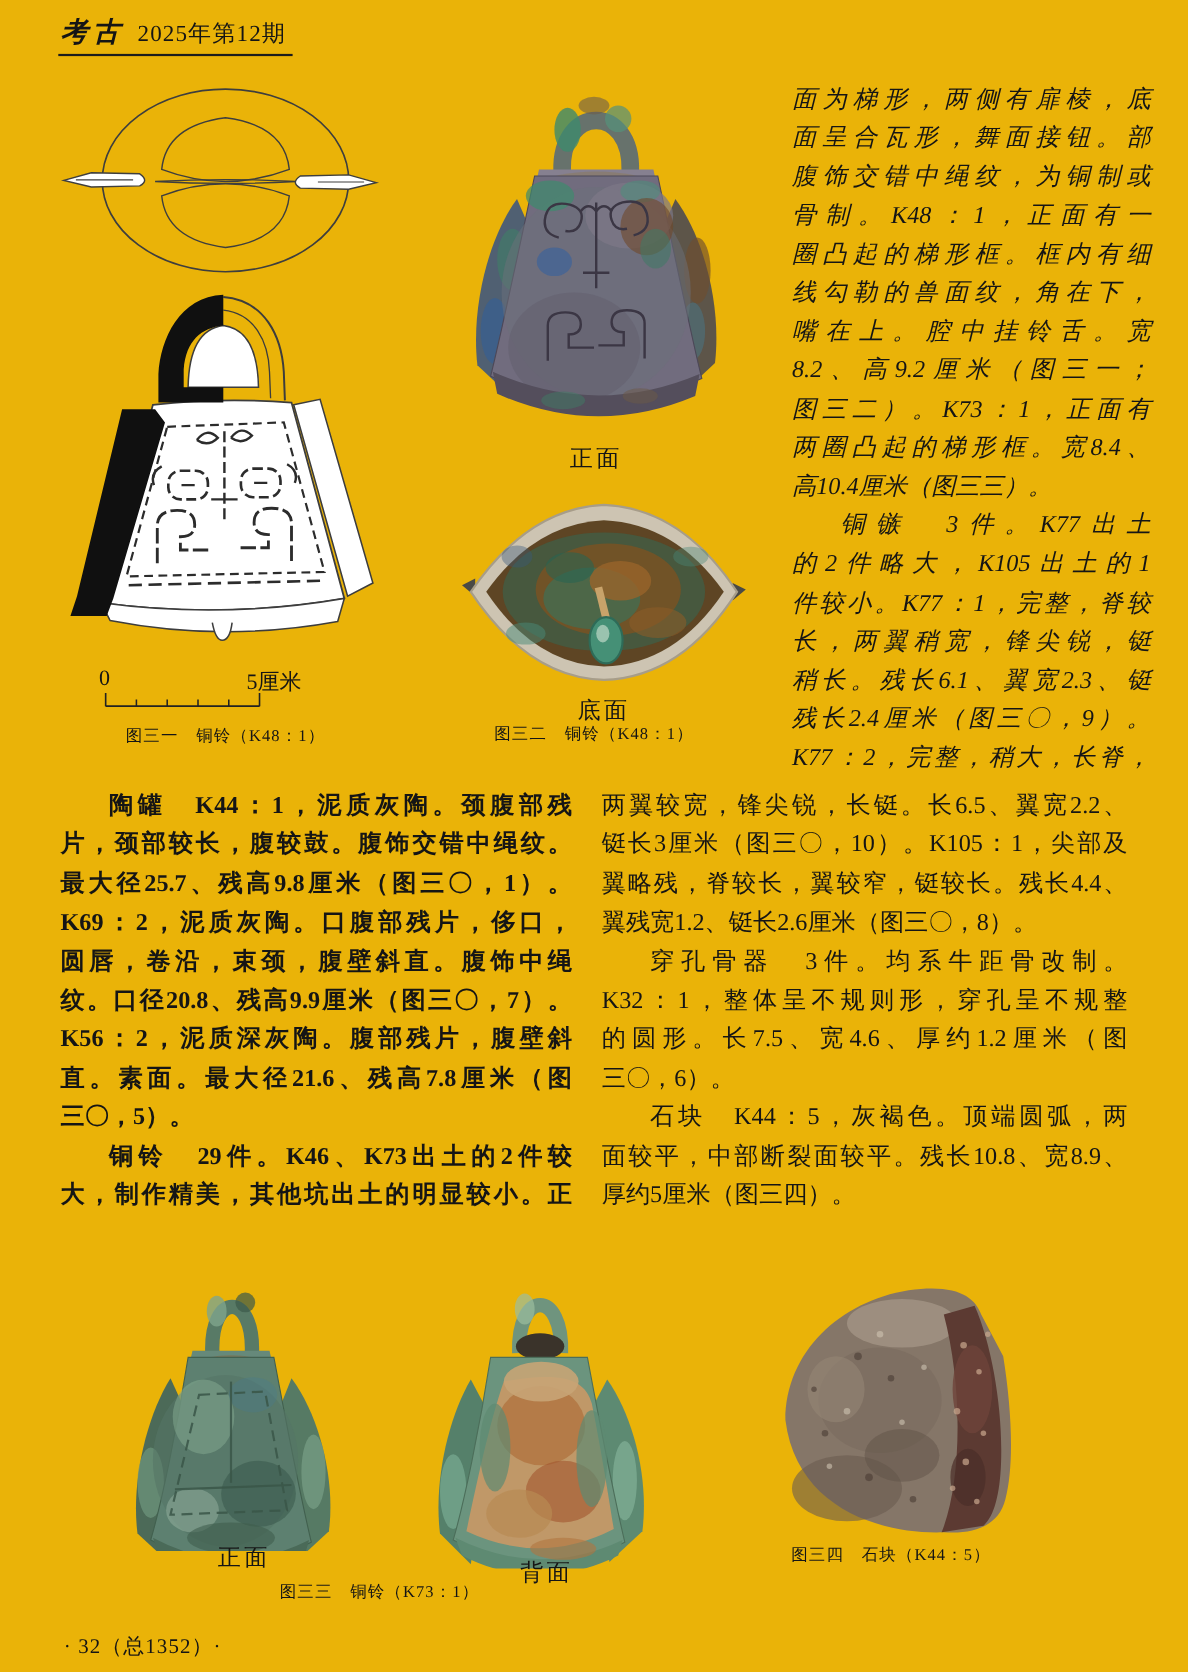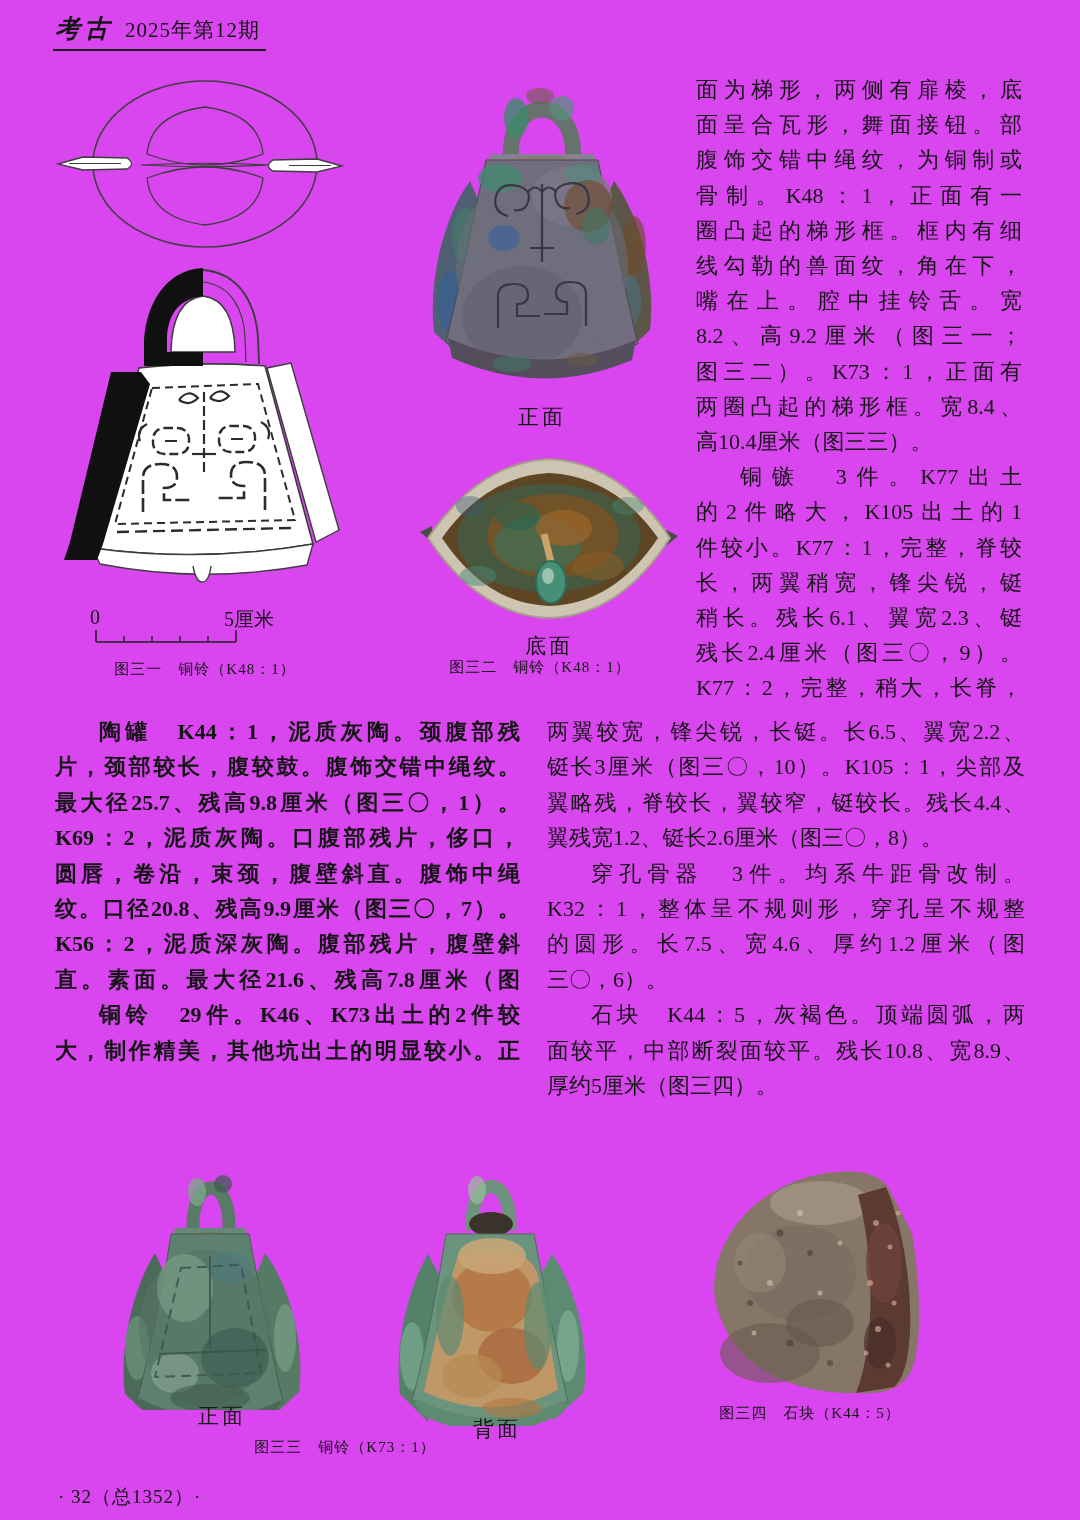--- a/index.html
+++ b/index.html
@@ -1,16 +1,16 @@
 <!DOCTYPE html>
 <html><head>
 <meta charset="utf-8">
 <style>
   html,body{margin:0;padding:0;background:#e9e9e9;}
-  .page{position:relative;width:1080px;height:1520px;margin:0 auto;background:#d946ef;
+  .page{position:relative;width:1080px;height:1520px;margin:0 auto;background:#eab308;
         font-family:"Liberation Serif","DejaVu Serif",serif;color:#151515;overflow:hidden;}
   .abs{position:absolute;}
   .header{font-size:21px;border-bottom:2px solid #1c1c1c;padding:0 6px 7px 2px;letter-spacing:1px;}
   .logo{font-style:italic;font-weight:bold;font-size:25px;margin-right:12px;letter-spacing:4px;}
   .tcol{font-size:22px;}
   .tline{text-align:justify;text-align-last:justify;text-justify:inter-character;white-space:nowrap0;}
   .tline.end{text-align-last:auto;}
   .tline.ind{text-indent:2em;}
   .lh1 .tline{line-height:35.2px;}
   .lh2 .tline{line-height:35.4px;}
@@ -122,21 +122,21 @@
     <ellipse cx="60" cy="130" rx="18" ry="10" fill="#4a8a77" opacity=".5"></ellipse>
     <ellipse cx="210" cy="60" rx="16" ry="9" fill="#4a8a77" opacity=".4"></ellipse>
     <ellipse cx="52" cy="60" rx="14" ry="10" fill="#3a5a7a" opacity=".4"></ellipse>
     <path d="M126,88 L134,120" stroke="#c8a36a" stroke-width="7"></path>
     <ellipse cx="133" cy="136" rx="15" ry="21" fill="#459076" stroke="#2e6b58" stroke-width="2"></ellipse>
     <ellipse cx="130" cy="130" rx="6" ry="8" fill="#bfd8c8" opacity=".7"></ellipse>
   </svg>
   <div class="abs plabel" style="left:418px;top:632px;width:262px;">底面</div>
   <div class="abs caption" style="left:390px;top:658px;width:300px;">图三二　铜铃（K48：1）</div>
 
-  <div class="abs tcol lh1" style="left:696px;top:72px;width:326px;">
+  <div class="abs tcol lh1" style="left:720px;top:72px;width:326px;font-style:italic;">
     <div class="tline">面为梯形，两侧有扉棱，底</div>
     <div class="tline">面呈合瓦形，舞面接钮。部</div>
     <div class="tline">腹饰交错中绳纹，为铜制或</div>
     <div class="tline">骨制。K48：1，正面有一</div>
     <div class="tline">圈凸起的梯形框。框内有细</div>
     <div class="tline">线勾勒的兽面纹，角在下，</div>
     <div class="tline">嘴在上。腔中挂铃舌。宽</div>
     <div class="tline">8.2、高9.2厘米（图三一；</div>
     <div class="tline">图三二）。K73：1，正面有</div>
     <div class="tline">两圈凸起的梯形框。宽8.4、</div>
@@ -152,20 +152,21 @@
 
   <div class="abs tcol lh2" style="left:55px;top:714px;width:465px;font-weight:bold;">
     <div class="tline ind">陶罐　K44：1，泥质灰陶。颈腹部残</div>
     <div class="tline">片，颈部较长，腹较鼓。腹饰交错中绳纹。</div>
     <div class="tline">最大径25.7、残高9.8厘米（图三〇，1）。</div>
     <div class="tline">K69：2，泥质灰陶。口腹部残片，侈口，</div>
     <div class="tline">圆唇，卷沿，束颈，腹壁斜直。腹饰中绳</div>
     <div class="tline">纹。口径20.8、残高9.9厘米（图三〇，7）。</div>
     <div class="tline">K56：2，泥质深灰陶。腹部残片，腹壁斜</div>
     <div class="tline">直。素面。最大径21.6、残高7.8厘米（图</div>
+    <div class="tline end">三〇，5）。</div>
     <div class="tline ind">铜铃　29件。K46、K73出土的2件较</div>
     <div class="tline">大，制作精美，其他坑出土的明显较小。正</div>
   </div>
 
   <div class="abs tcol lh2" style="left:547px;top:714px;width:478px;">
     <div class="tline">两翼较宽，锋尖锐，长铤。长6.5、翼宽2.2、</div>
     <div class="tline">铤长3厘米（图三〇，10）。K105：1，尖部及</div>
     <div class="tline">翼略残，脊较长，翼较窄，铤较长。残长4.4、</div>
     <div class="tline end">翼残宽1.2、铤长2.6厘米（图三〇，8）。</div>
     <div class="tline ind">穿孔骨器　3件。均系牛距骨改制。</div>

